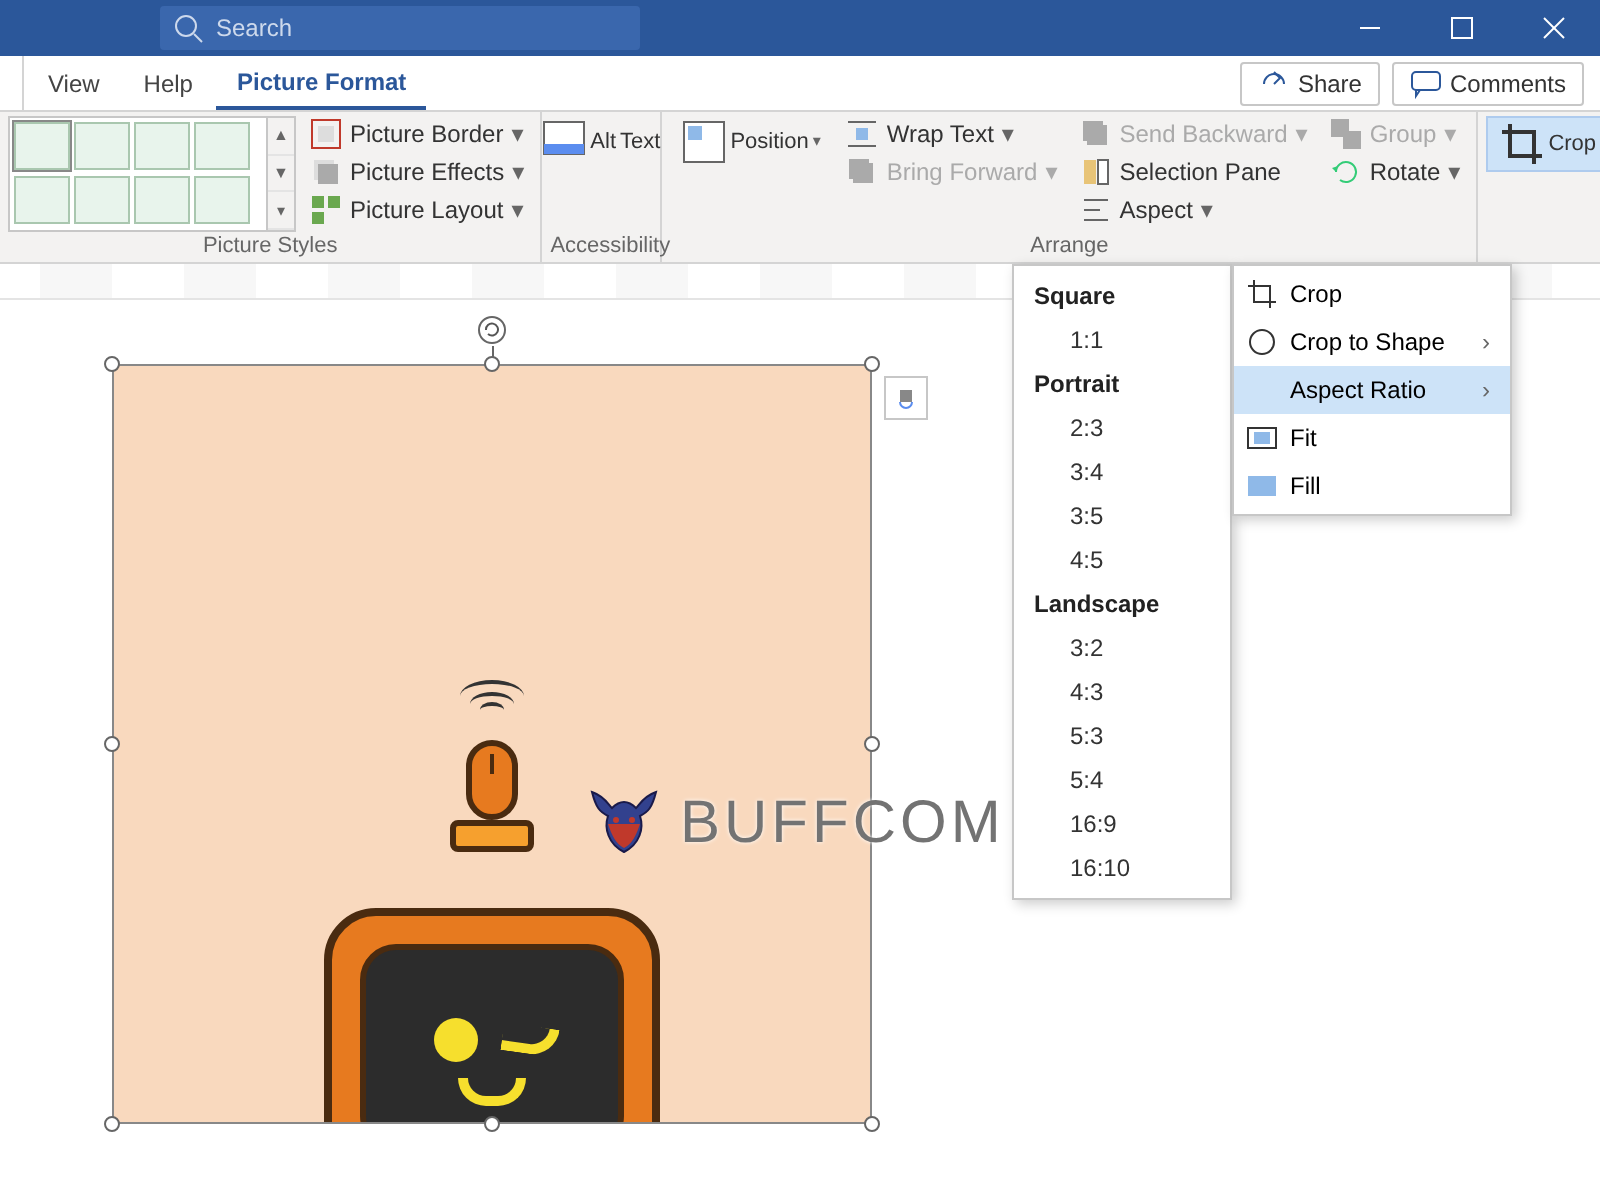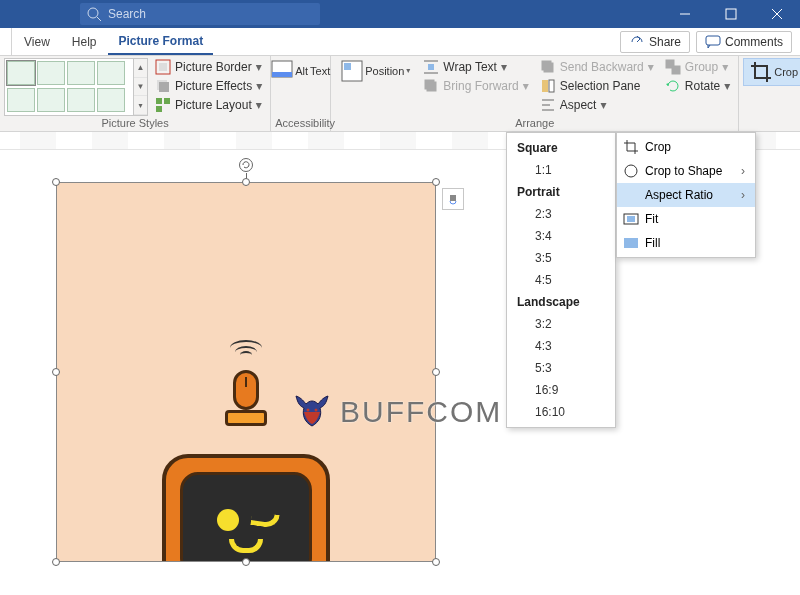--- a/index.html
+++ b/index.html
@@ -365,20 +365,21 @@
     <div class="opt">1:1</div>
     <div class="hdr">Portrait</div>
     <div class="opt">2:3</div>
     <div class="opt">3:4</div>
     <div class="opt">3:5</div>
     <div class="opt">4:5</div>
     <div class="hdr">Landscape</div>
     <div class="opt">3:2</div>
     <div class="opt">4:3</div>
     <div class="opt">5:3</div>
+    <div class="opt">5:4</div>
     <div class="opt">16:9</div>
     <div class="opt">16:10</div>
   </div>
 
 </div>
 
 <div class="ruler">
   <div class="ruler-inner"></div>
 </div>
 

